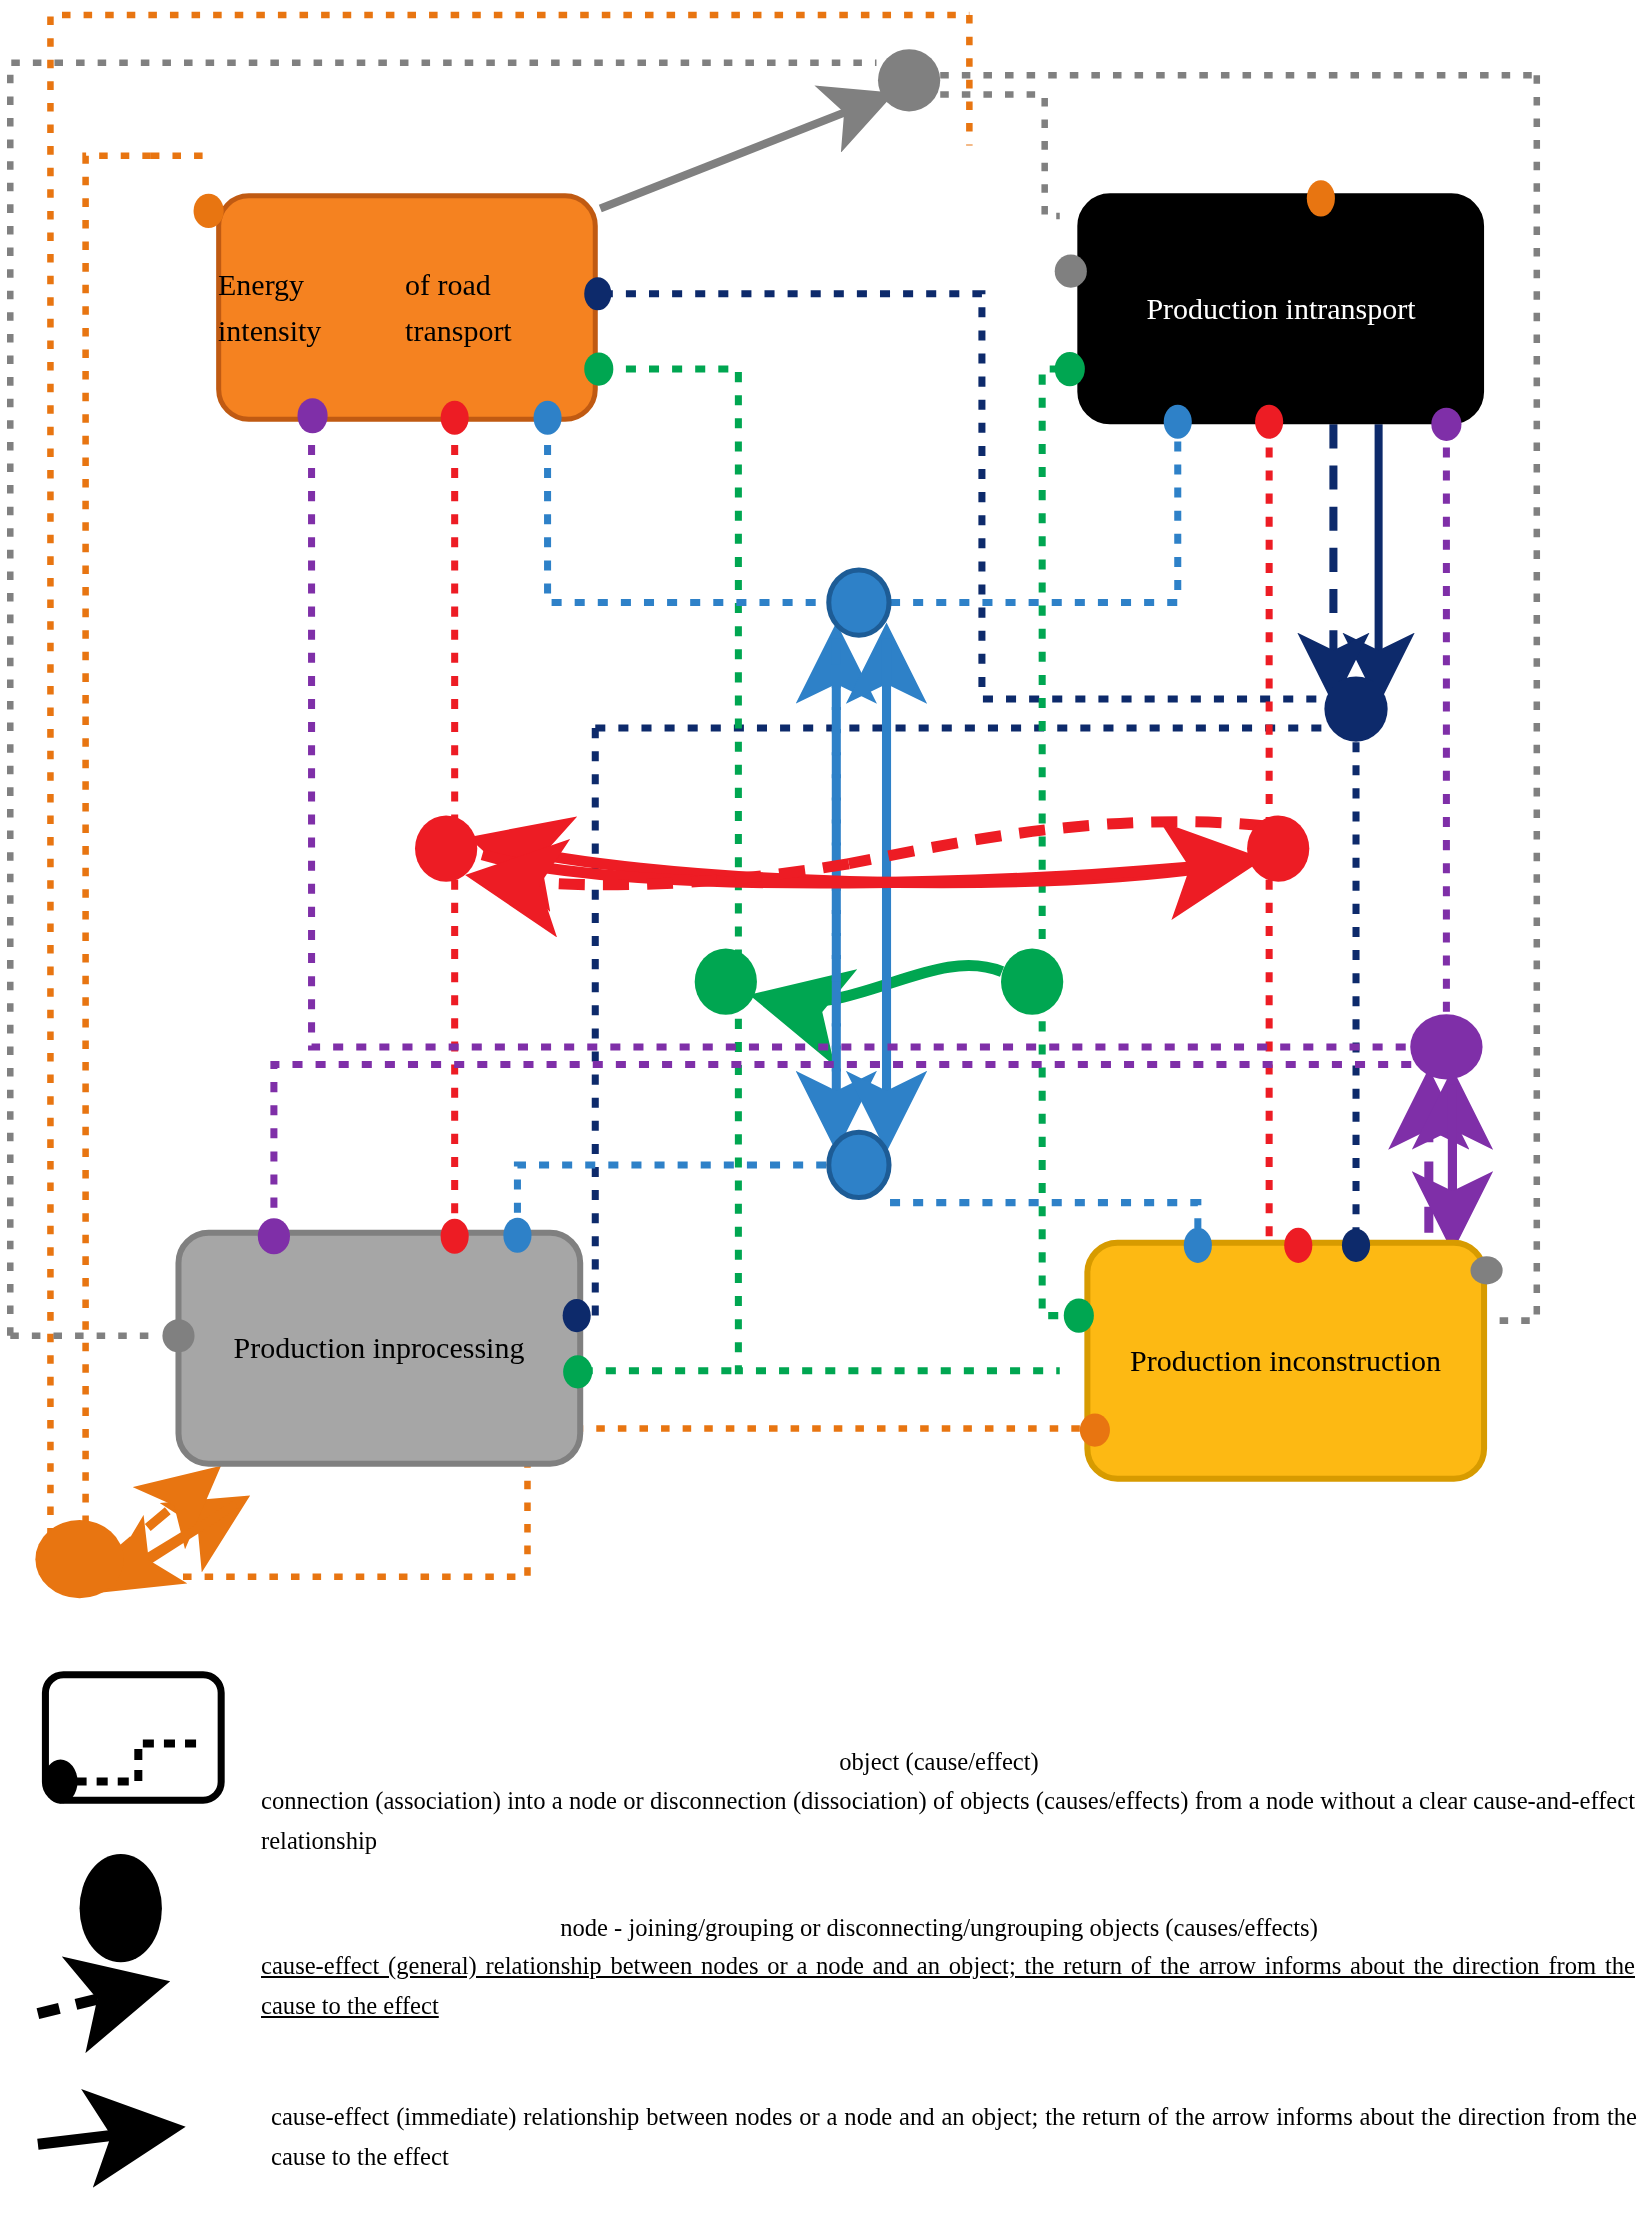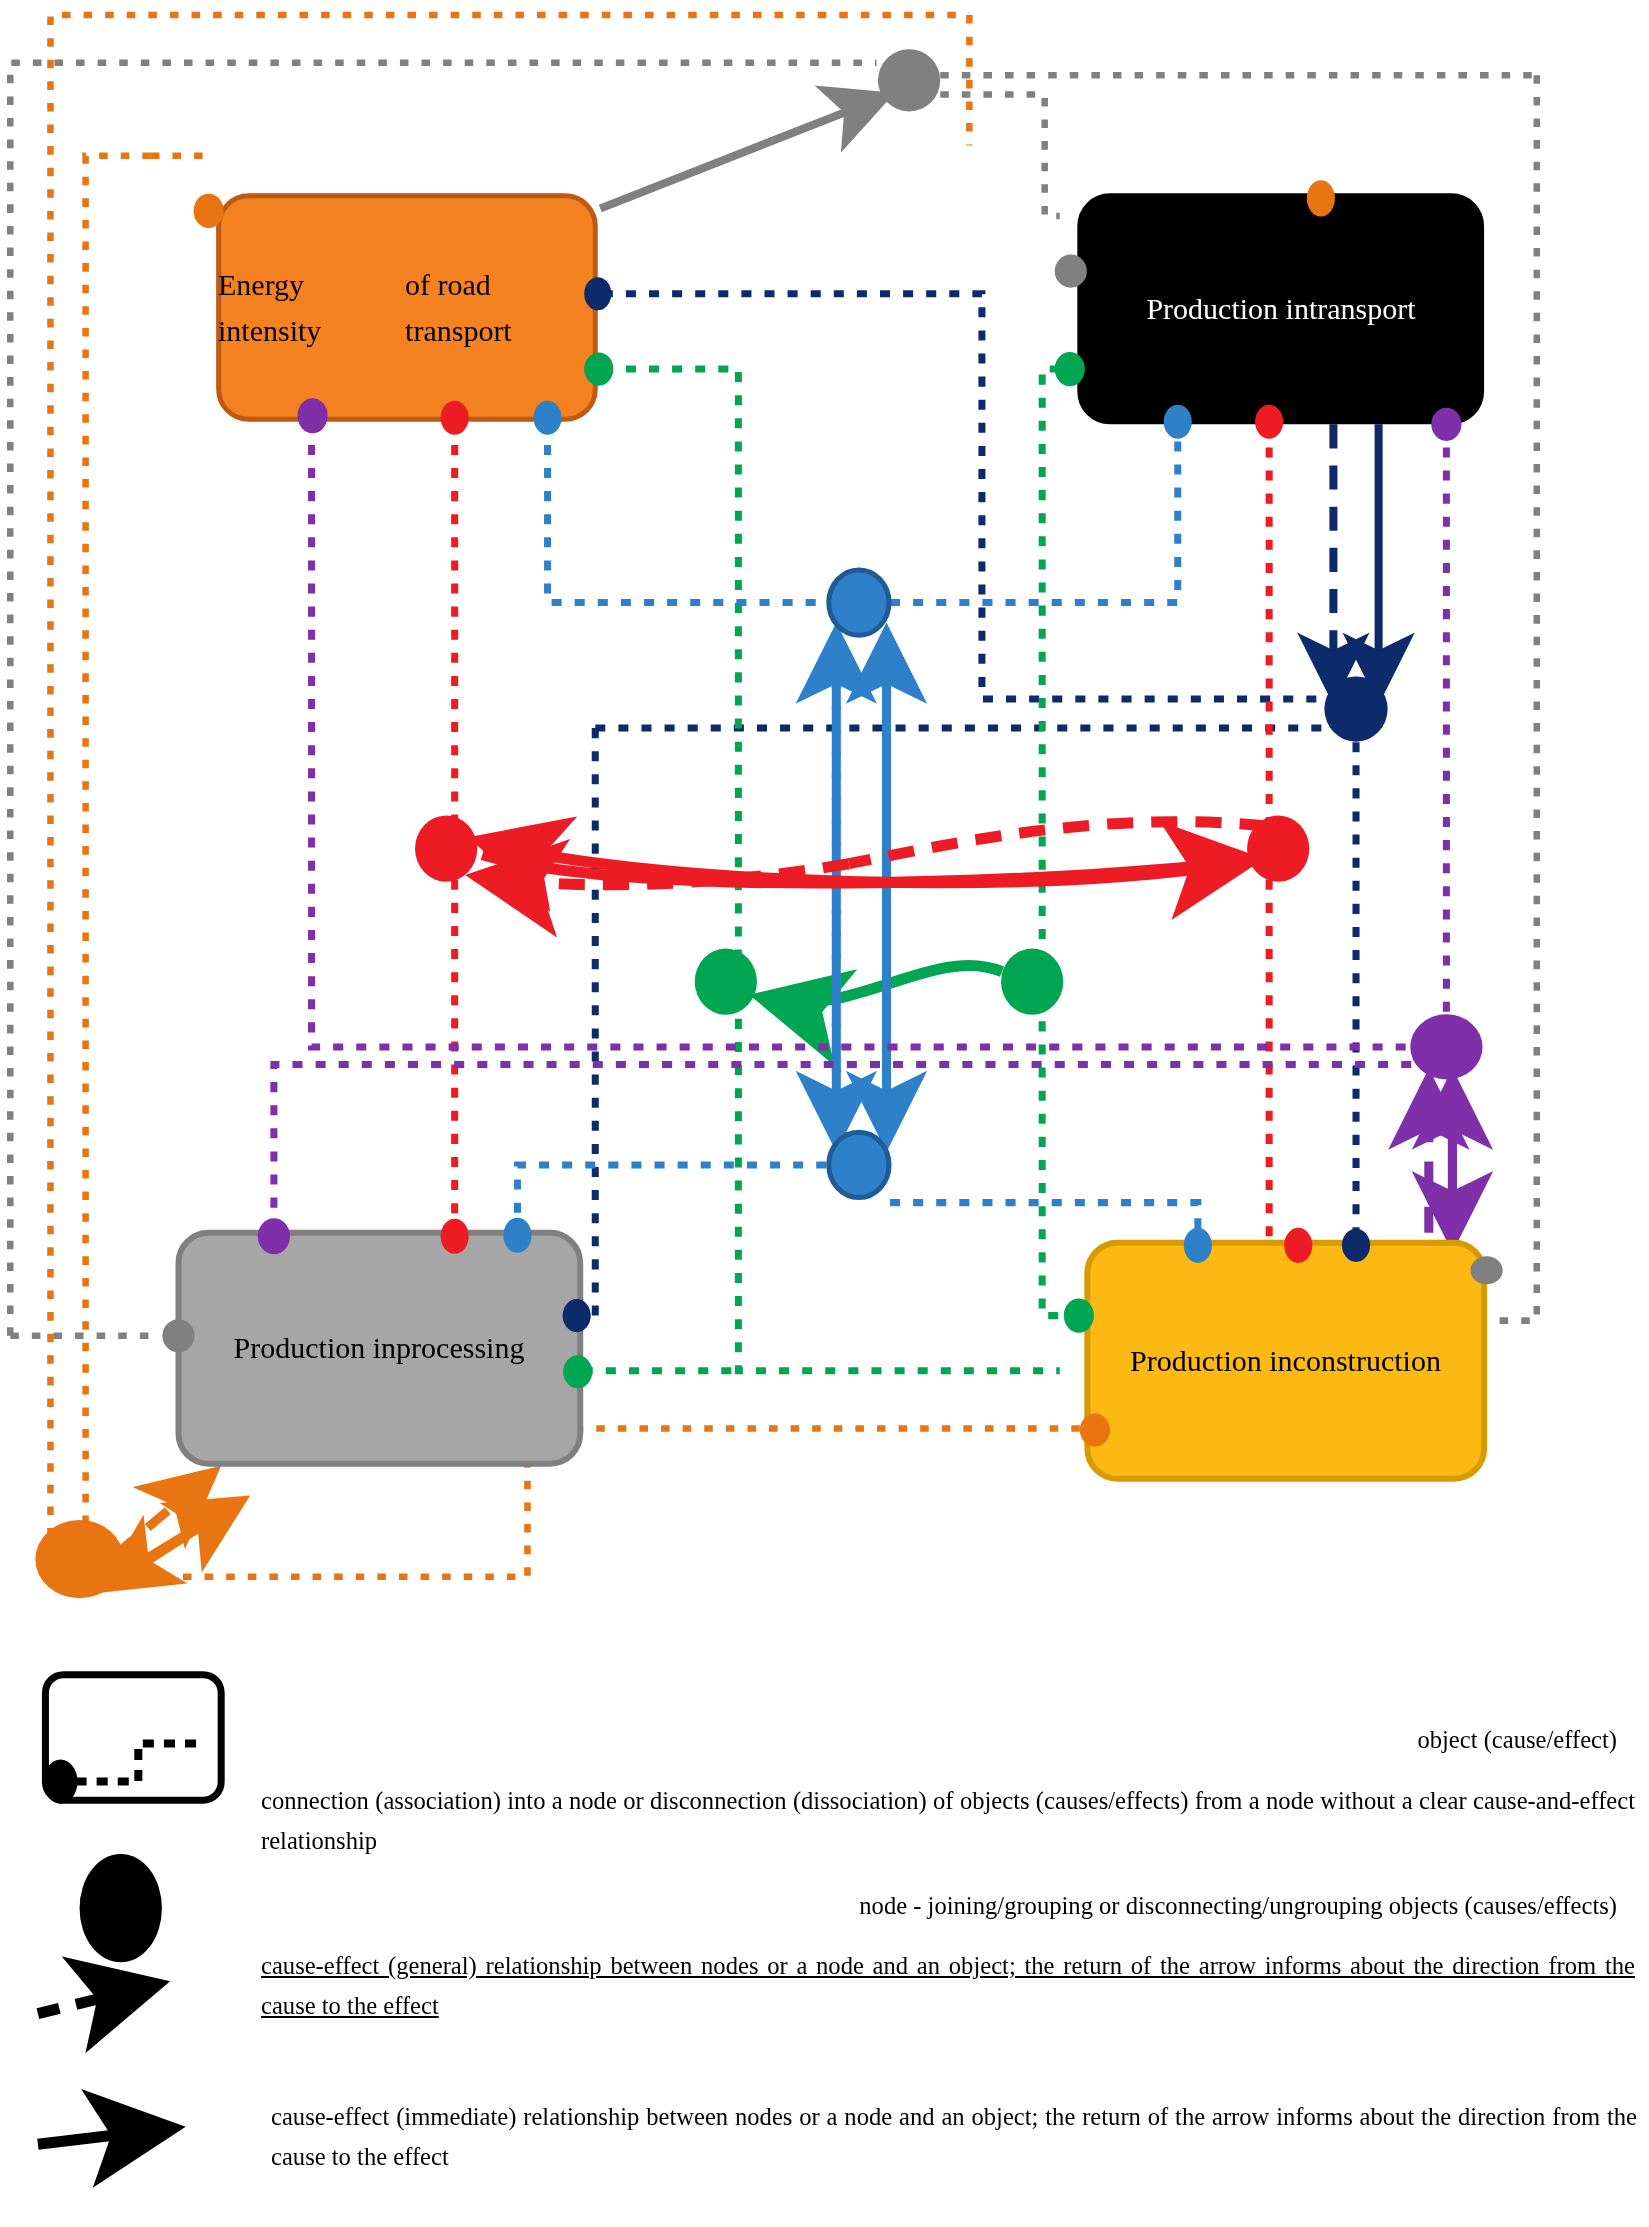--- a/index.html
+++ b/index.html
@@ -8,21 +8,21 @@
   svg.canvas{position:absolute;left:0;top:0;width:1650px;height:2227px;}
   .boxlabel{
     position:absolute;display:flex;flex-direction:row;align-items:center;justify-content:center;
     text-align:left;font-family:"Liberation Serif",serif;pointer-events:none;
   }
   .boxlabel span{display:block;line-height:1.55;}
   .legend-text{
     position:absolute;font-family:"Liberation Serif",serif;color:#000;
     font-size:24.6px;line-height:1.62;text-align:justify;text-justify:inter-word;
   }
-  .legend-text.nowrap{text-align:right;}
+  .legend-text.nowrap{text-align:center;margin-top:22px;}
 </style>
 </head>
 <body>
 
 <div id="root">
 
   <svg class="canvas" viewBox="0 0 3285 4435" xmlns="http://www.w3.org/2000/svg">
     <defs>
       <marker id="ah-gray" markerWidth="9" markerHeight="9" refX="7.2" refY="4.5" orient="auto" markerUnits="strokeWidth">
         <path d="M0,0 L9,4.5 L0,9 L2.2,4.5 Z" fill="#808080"></path>

